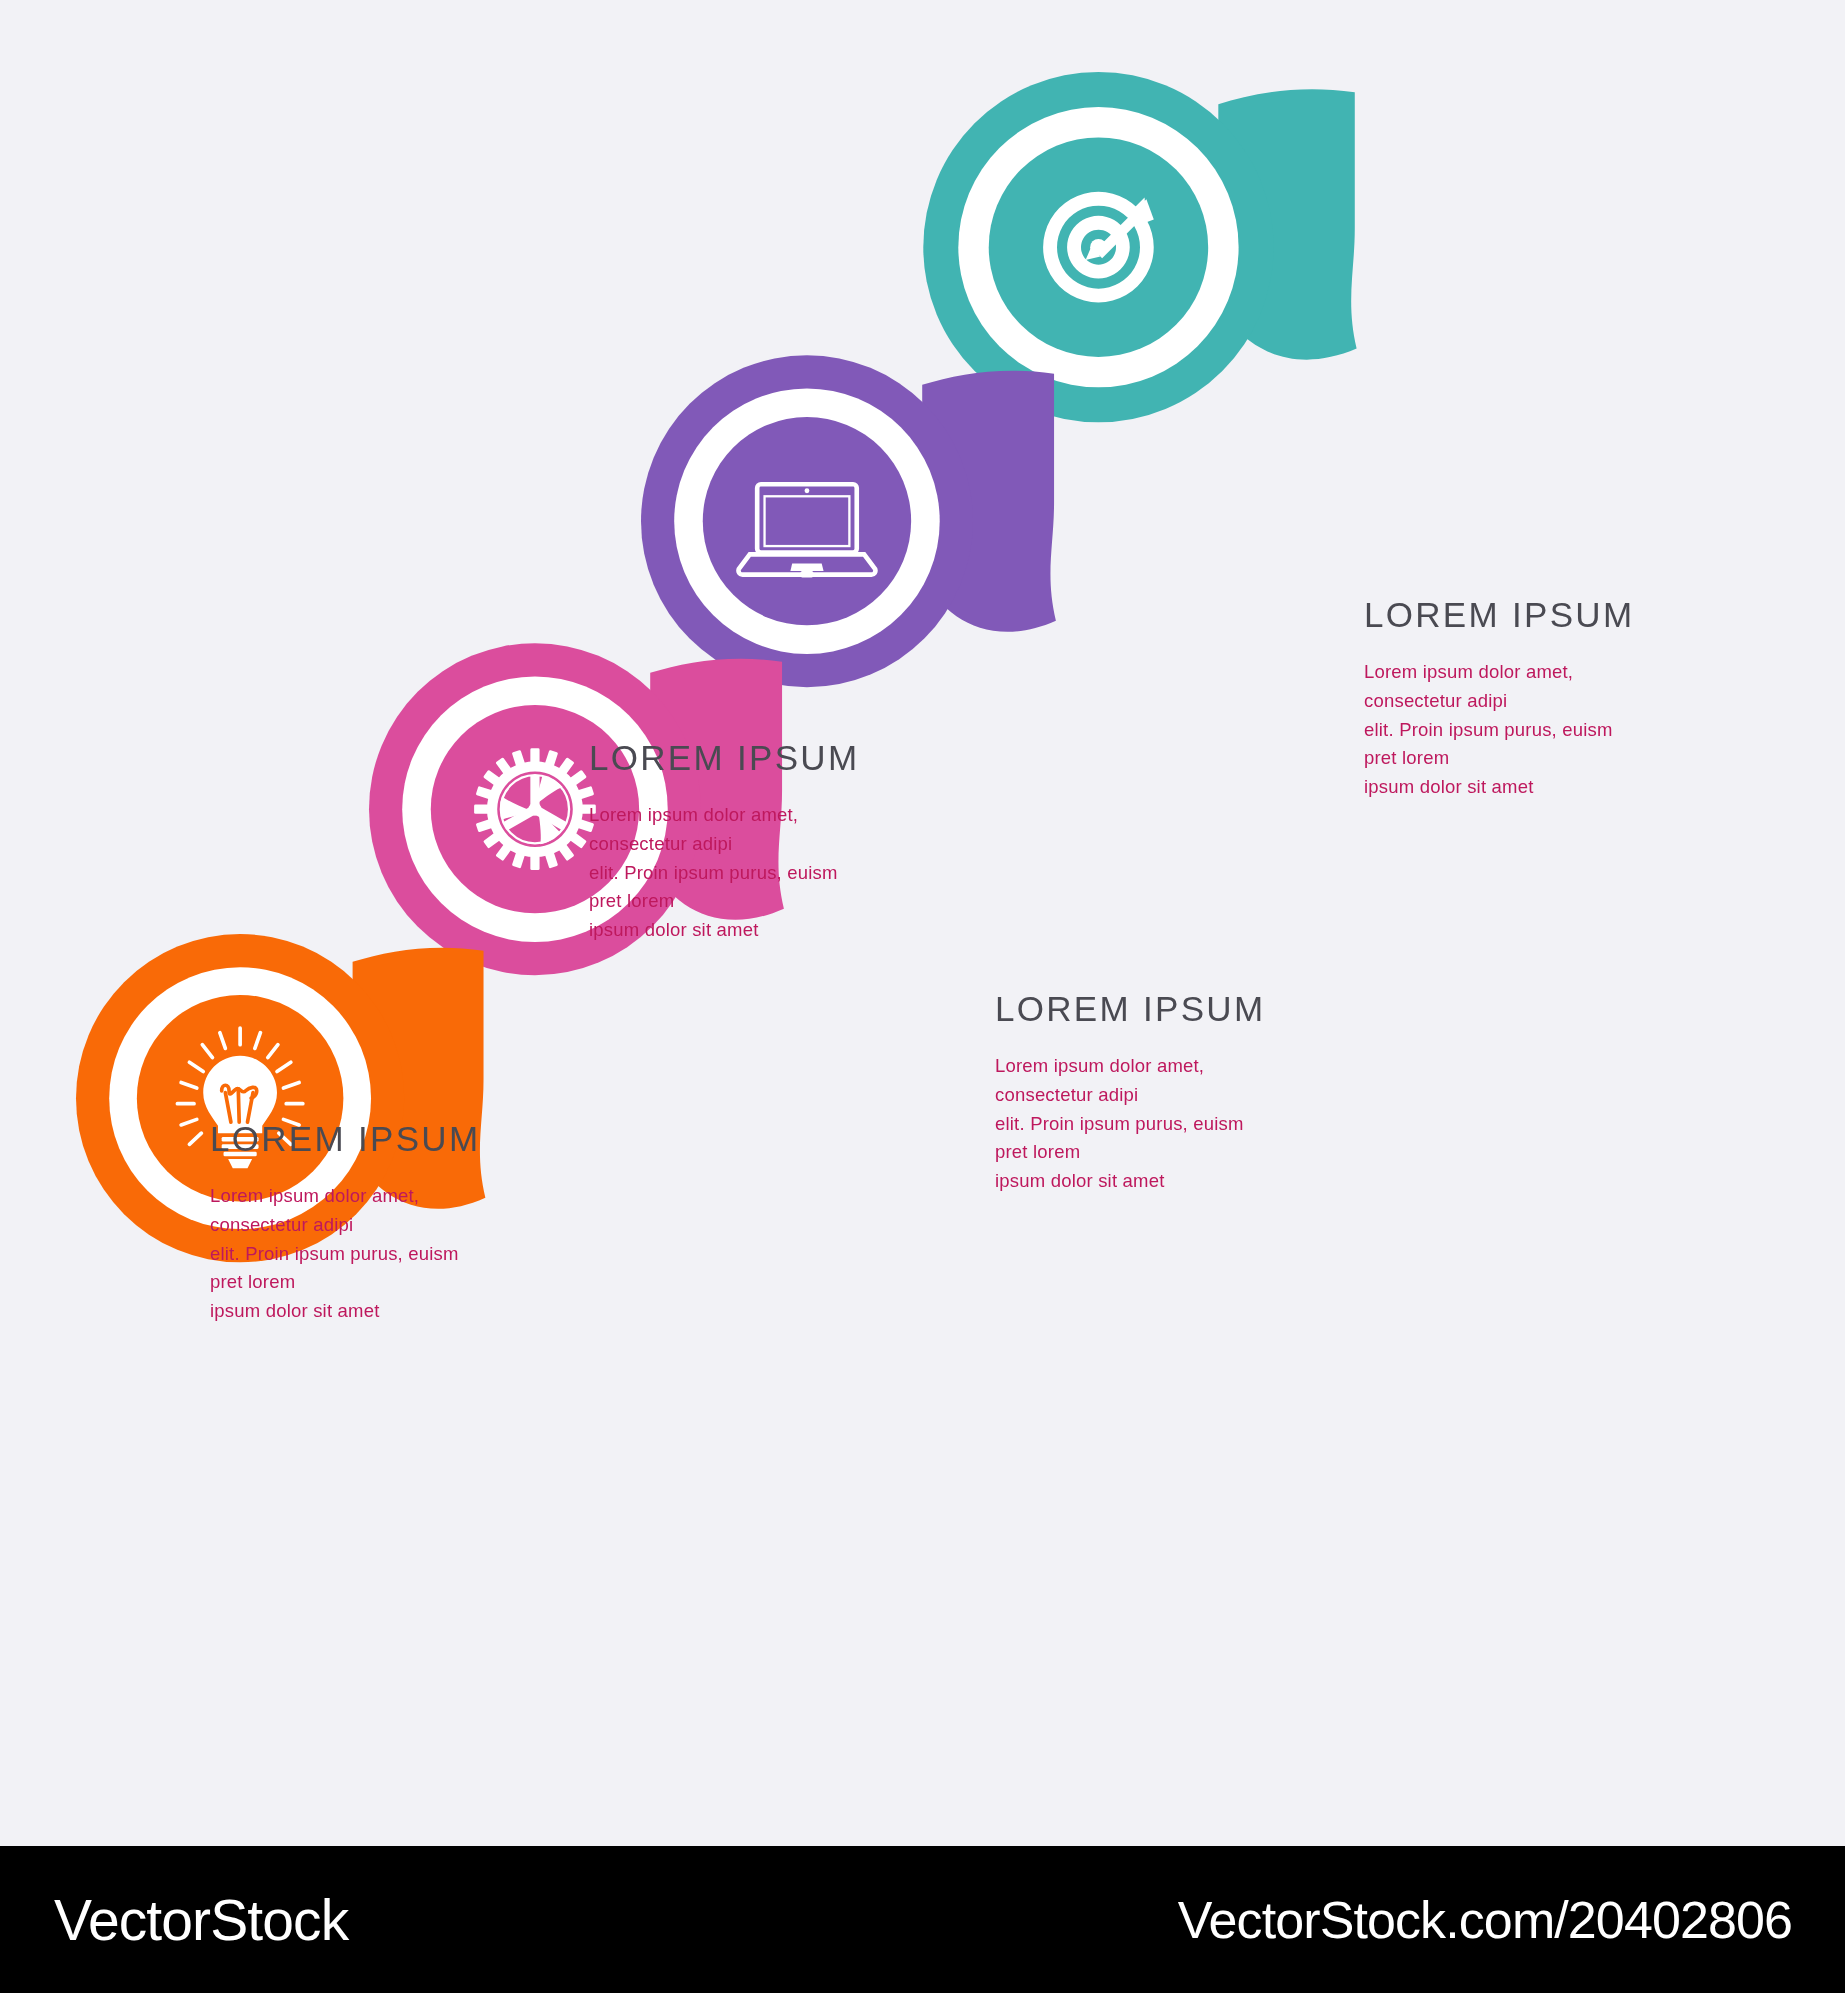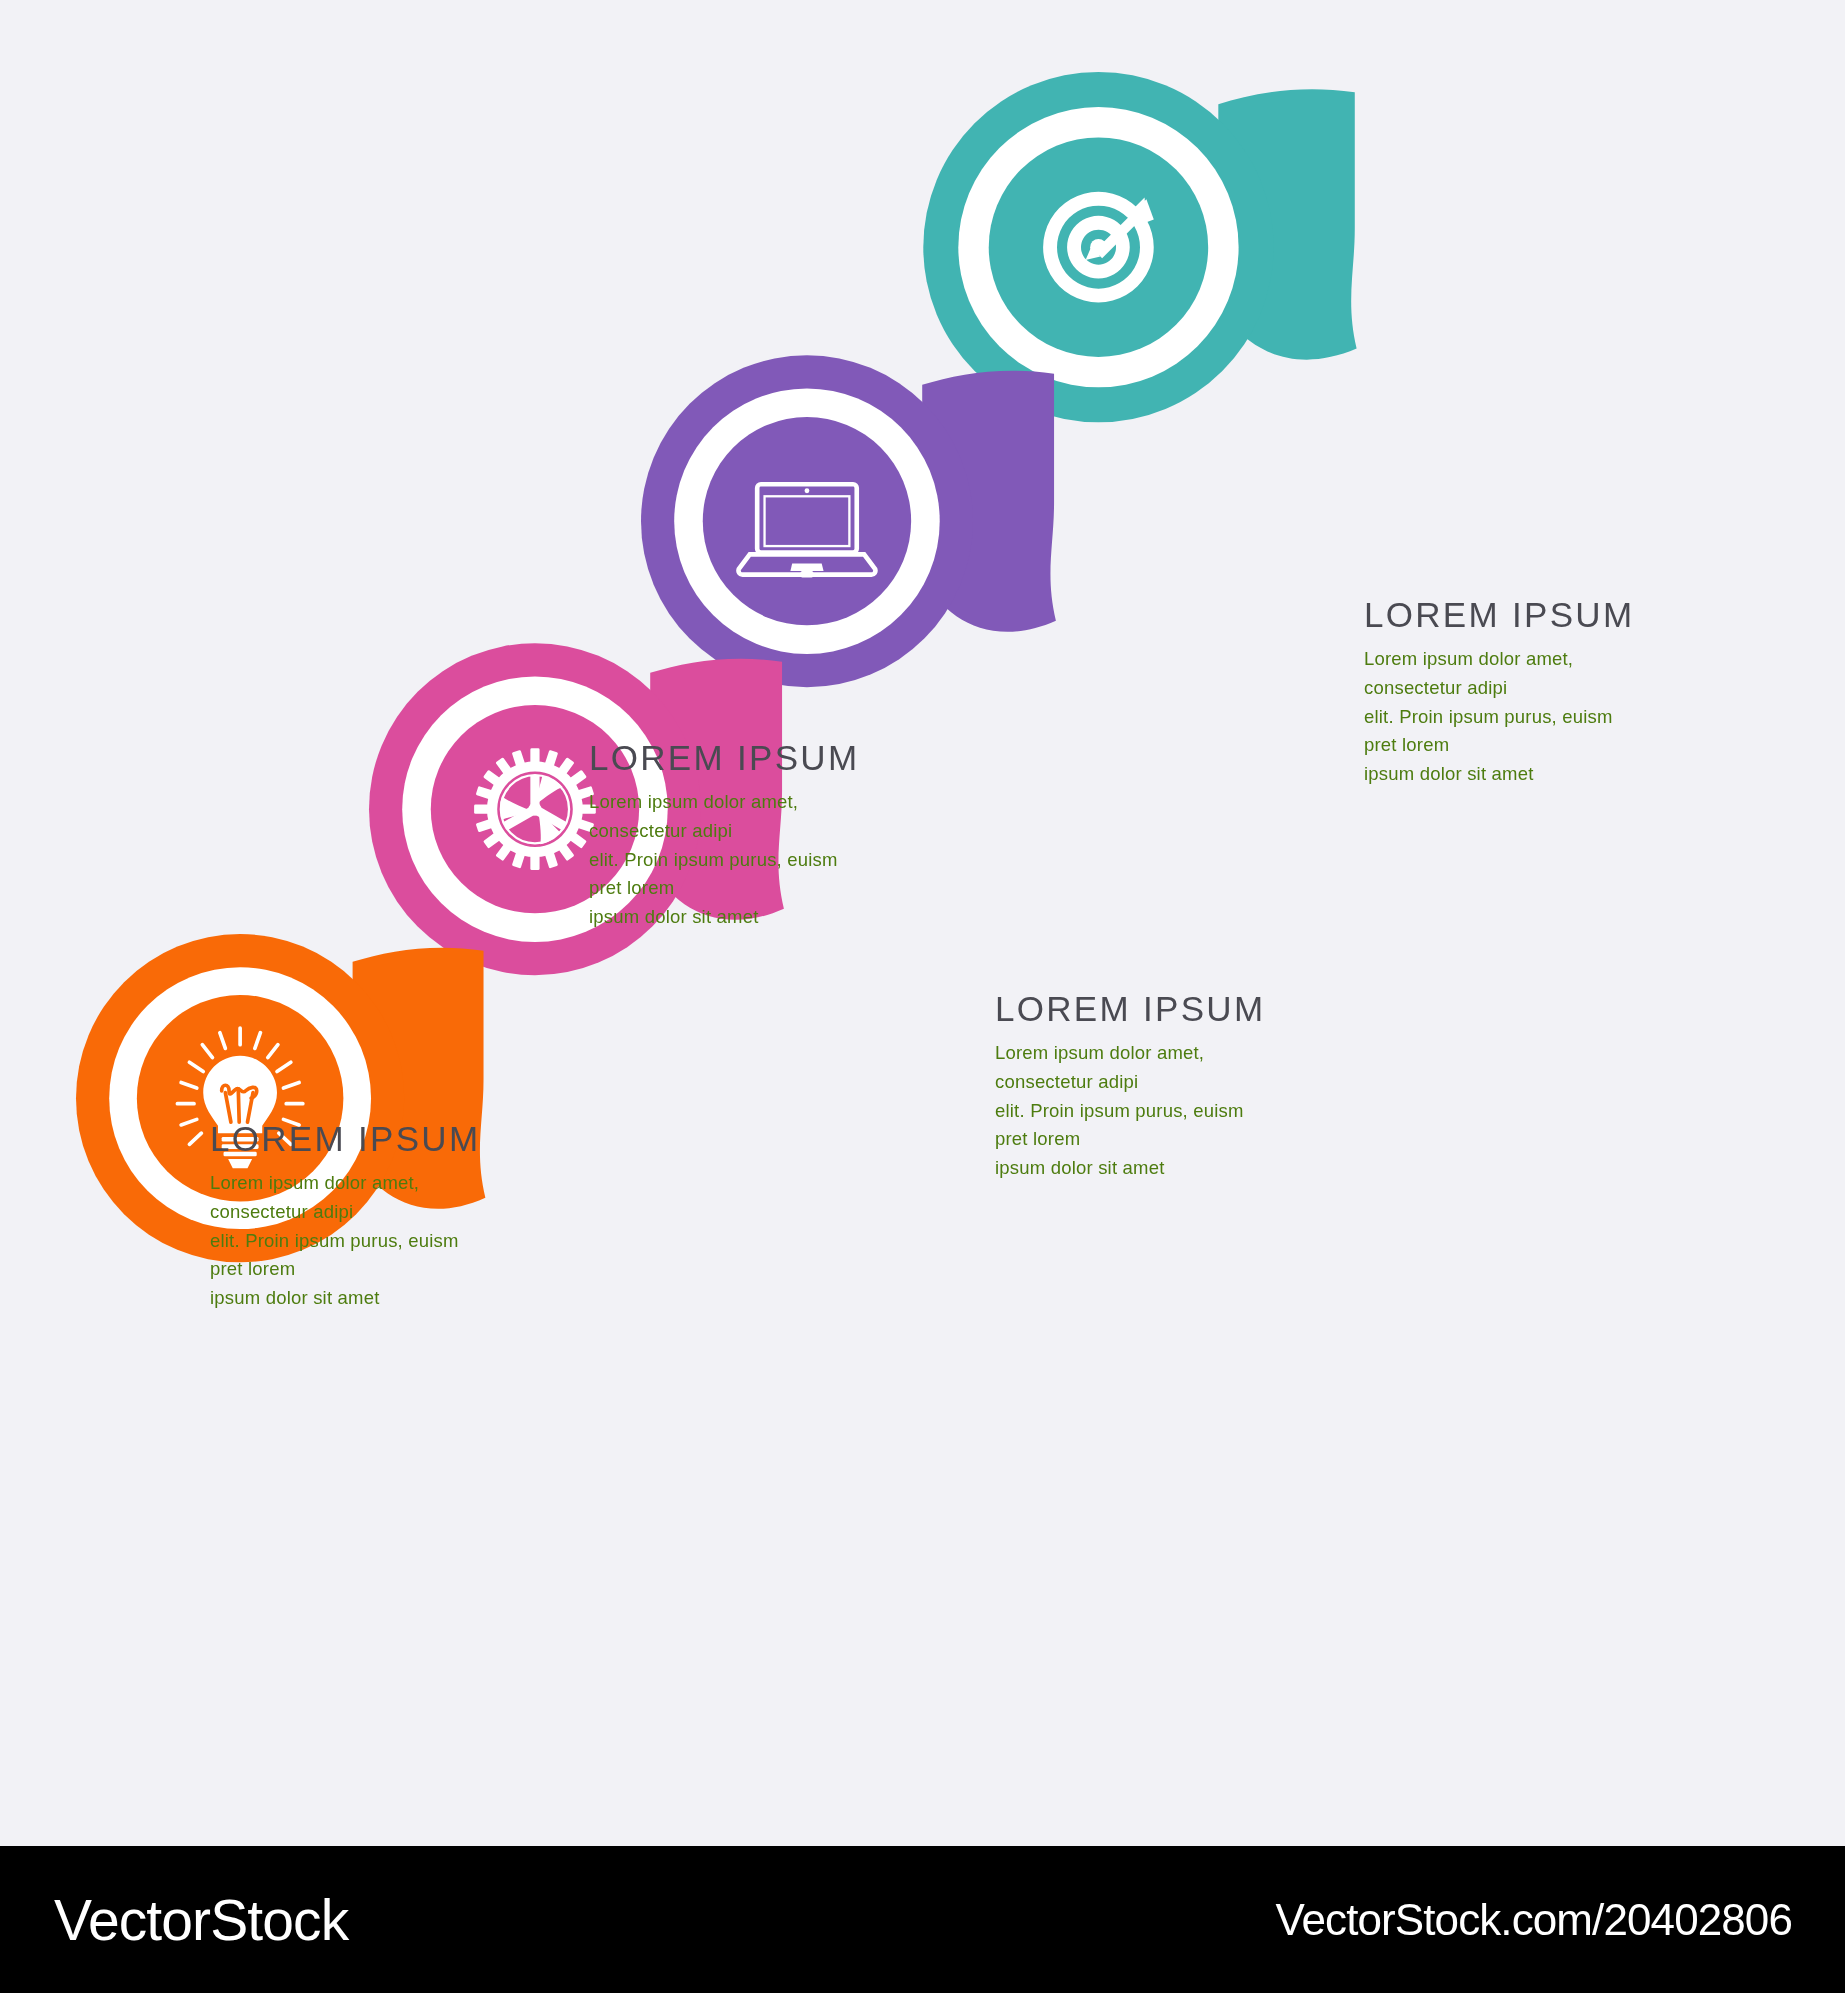--- a/index.html
+++ b/index.html
@@ -19,45 +19,45 @@
   .textblock { position:absolute; text-align:left; }
   .tb-title {
     font-size:35px;
     letter-spacing:2.3px;
     color:#4a4a52;
     font-weight:400;
     line-height:1.15;
     white-space:nowrap;
   }
   .tb-body {
-    margin-top:10px;
+    margin-top:23px;
     font-size:18.5px;
     line-height:1.55;
-    color:#4d7c0f;
+    color:#be185d;
     letter-spacing:0.2px;
   }
   .tb-body span { display:block; }
 
   
   #footer {
     position:absolute; left:0; bottom:0;
     width:1846px; height:148px;
     background:#000;
     display:flex; align-items:center;
     justify-content:space-between;
     padding:0 54px;
   }
   #footer .fl, #footer .fr {
     color:#fff;
     font-size:57px;
     letter-spacing:-0.9px;
     font-weight:400;
     white-space:nowrap;
   }
-  #footer .fr { font-size:44px; }
+  #footer .fr { font-size:52px; }
 </style>
 </head>
 <body>
 
 <div id="stage">
 
   <div class="badge" style="left:923px; top:72px;">
     <svg width="480" height="461" viewBox="0 0 520 500">
 
       <path fill="#41B4B2" d="M 320,35 C 360,22 410,14 468,22 L 468,22 L 468,170

